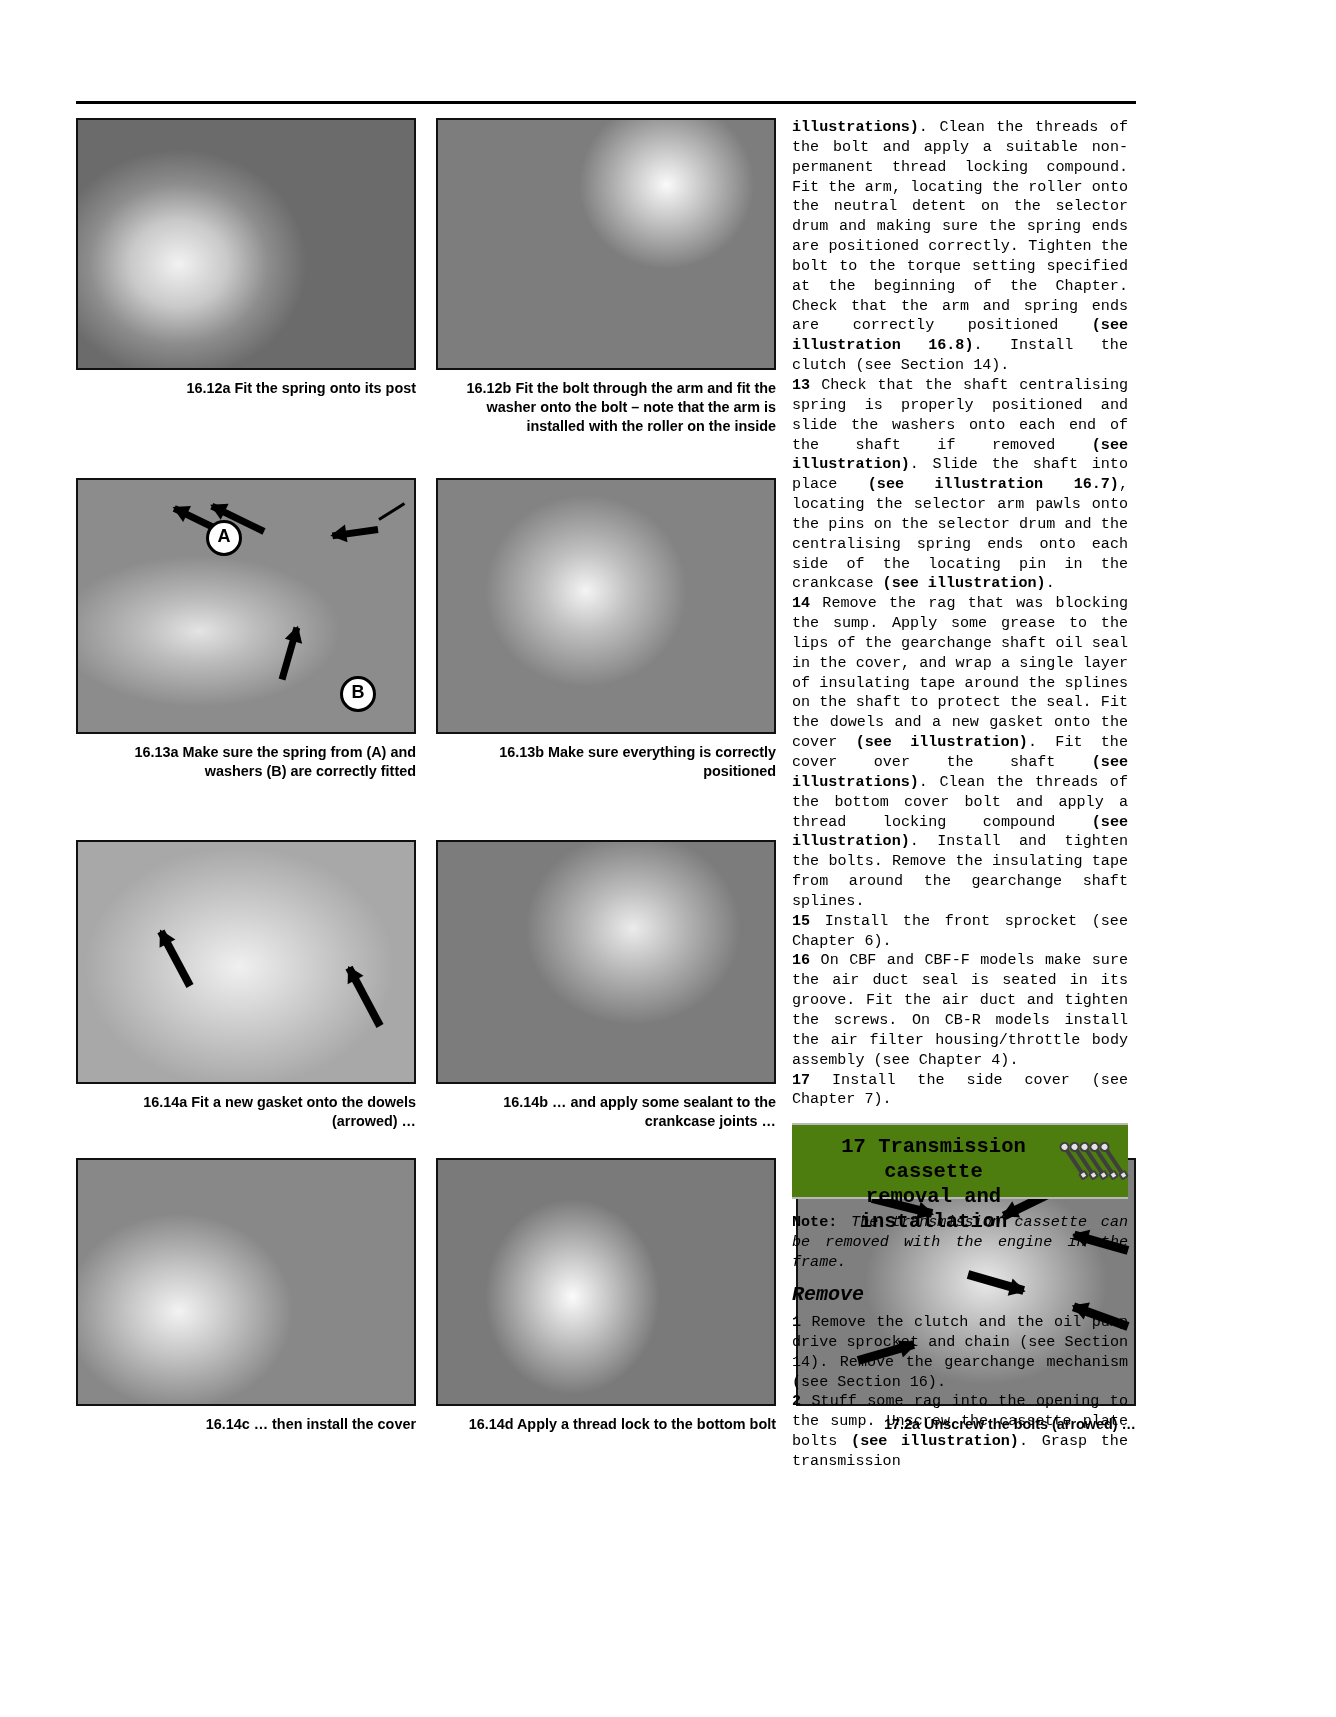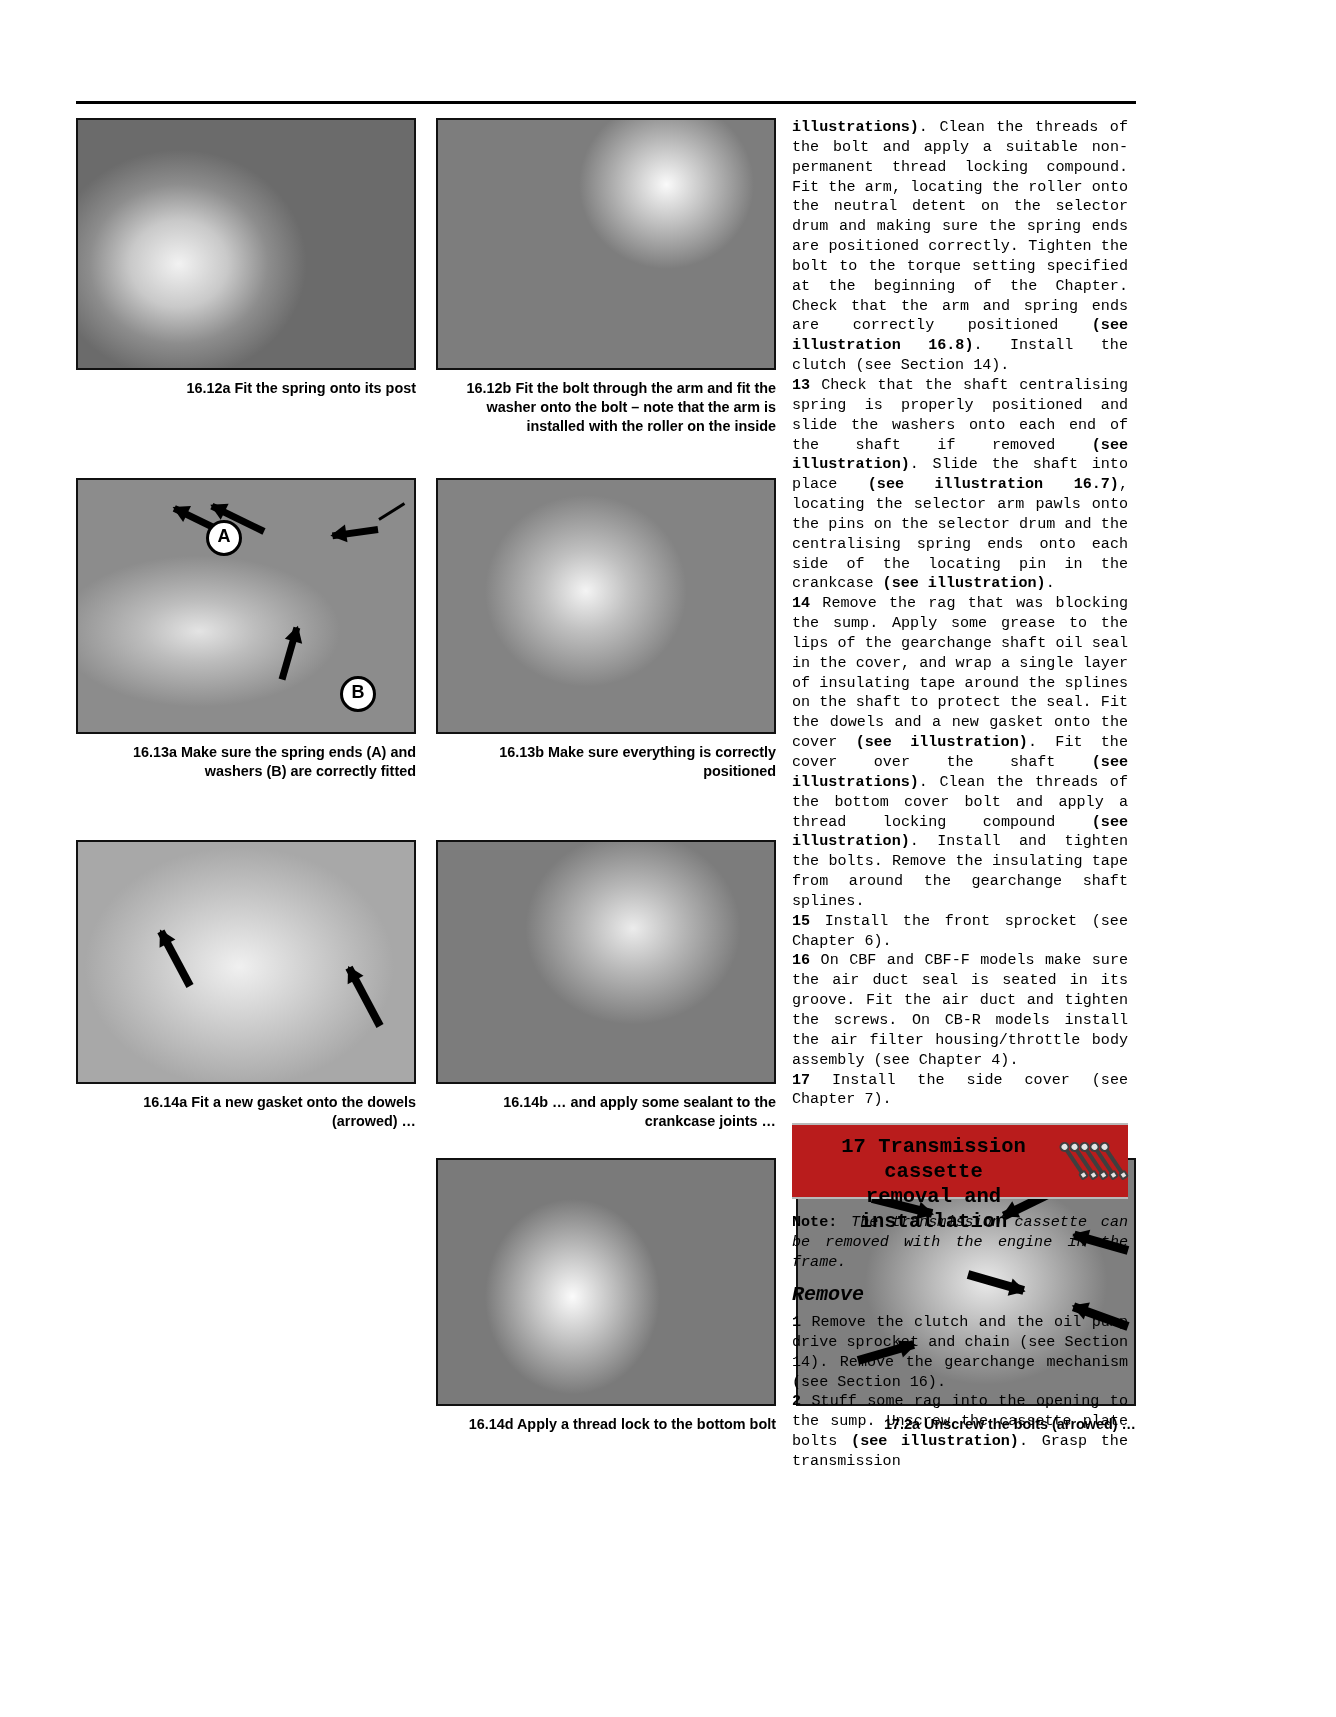--- a/index.html
+++ b/index.html
@@ -174,21 +174,21 @@
     text-align: justify;
   }
   .textcol p.cont { text-indent: 0; }
   .b { font-weight: 700; }
   .i { font-style: italic; }
 
   
   .sec-head {
     position: relative;
     margin: 13px 0 14px 0;
-    background: #b91c1c;
+    background: #4d7c0f;
     border-top: 2px solid #b9b9b9;
     border-bottom: 2px solid #b9b9b9;
     height: 76px;
     box-sizing: border-box;
   }
   .sec-head-inner {
     padding: 9px 62px 0 9px;
     text-align: center;
   }
   .sec-head-l1 {
@@ -269,21 +269,21 @@
       <div class="photo ph-c"></div>
       <div class="arrow" style="left:152px; top:52px; width:62px; height:7px; transform:rotate(206deg);"></div>
       <div class="arrow" style="left:186px; top:48px; width:58px; height:7px; transform:rotate(206deg);"></div>
       <div class="arrow" style="left:300px; top:46px; width:46px; height:7px; transform:rotate(172deg);"></div>
       <div class="arrow" style="left:204px; top:196px; width:54px; height:7px; transform:rotate(-74deg);"></div>
       <div class="leader" style="left:301px; top:38px; width:30px; height:3px; transform:rotate(-32deg);"></div>
       <div class="callout" style="left:128px; top:40px;">A</div>
 
       <div class="callout" style="left:262px; top:196px;">B</div>
     </div>
-    <div class="fig-cap">16.13a Make sure the spring ends (A) and washers (B) are correctly fitted</div>
+    <div class="fig-cap">16.13a Make sure the spring from (A) and washers (B) are correctly fitted</div>
   </div>
 
   <div class="fig" style="left:436px; top:478px; width:340px;">
     <div class="fig-img" style="height:252px;">
       <div class="photo ph-d"></div>
     </div>
     <div class="fig-cap">16.13b Make sure everything is correctly positioned</div>
   </div>
 
   <div class="fig" style="left:76px; top:840px; width:340px;">
@@ -295,20 +295,26 @@
     <div class="fig-cap">16.14a Fit a new gasket onto the dowels (arrowed) …</div>
   </div>
 
   <div class="fig" style="left:436px; top:840px; width:340px;">
     <div class="fig-img" style="height:240px;">
       <div class="photo ph-f"></div>
     </div>
     <div class="fig-cap">16.14b … and apply some sealant to the crankcase joints …</div>
   </div>
 
+  <div class="fig" style="left:76px; top:1158px; width:340px;">
+    <div class="fig-img" style="height:244px;">
+      <div class="photo ph-g"></div>
+    </div>
+    <div class="fig-cap">16.14c … then install the cover</div>
+  </div>
 
   <div class="fig" style="left:436px; top:1158px; width:340px;">
     <div class="fig-img" style="height:244px;">
       <div class="photo ph-h"></div>
     </div>
     <div class="fig-cap">16.14d Apply a thread lock to the bottom bolt</div>
   </div>
 
   <div class="fig" style="left:796px; top:1158px; width:340px;">
     <div class="fig-img" style="height:244px;">

